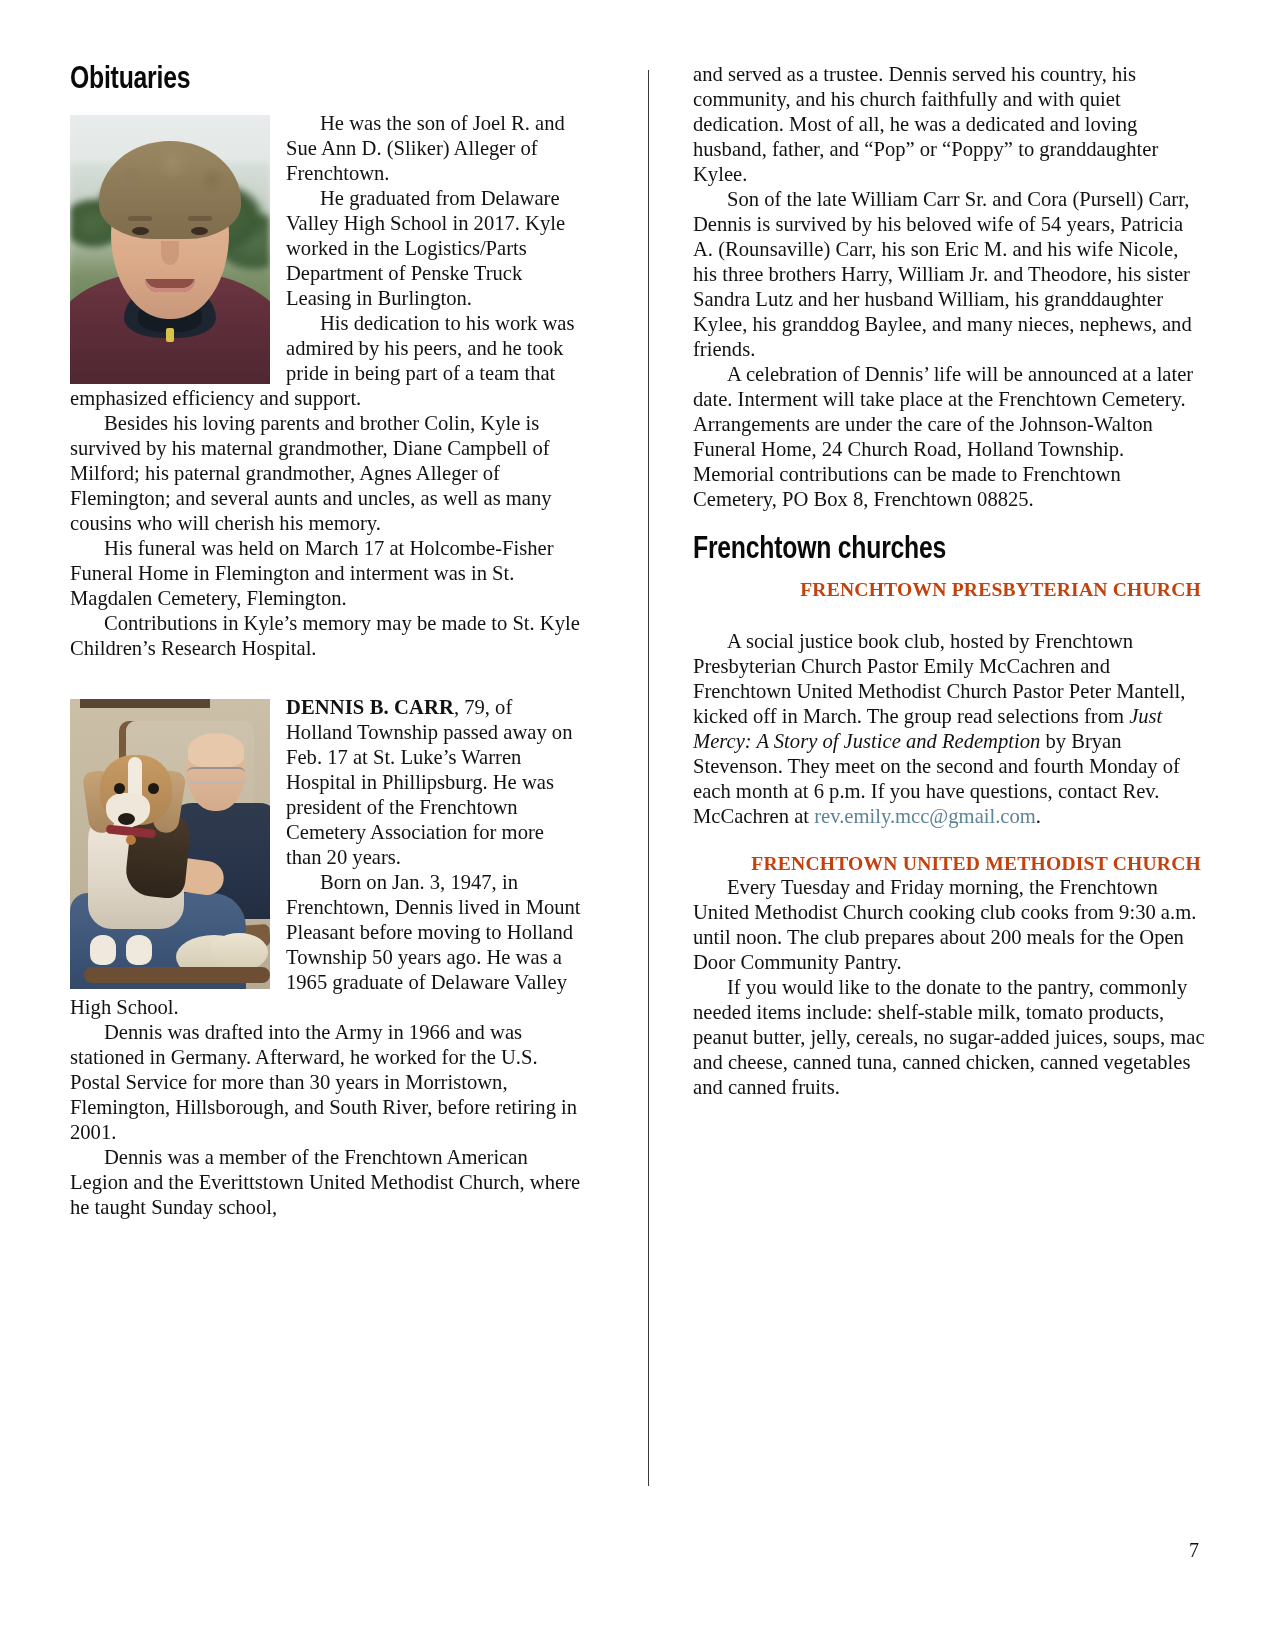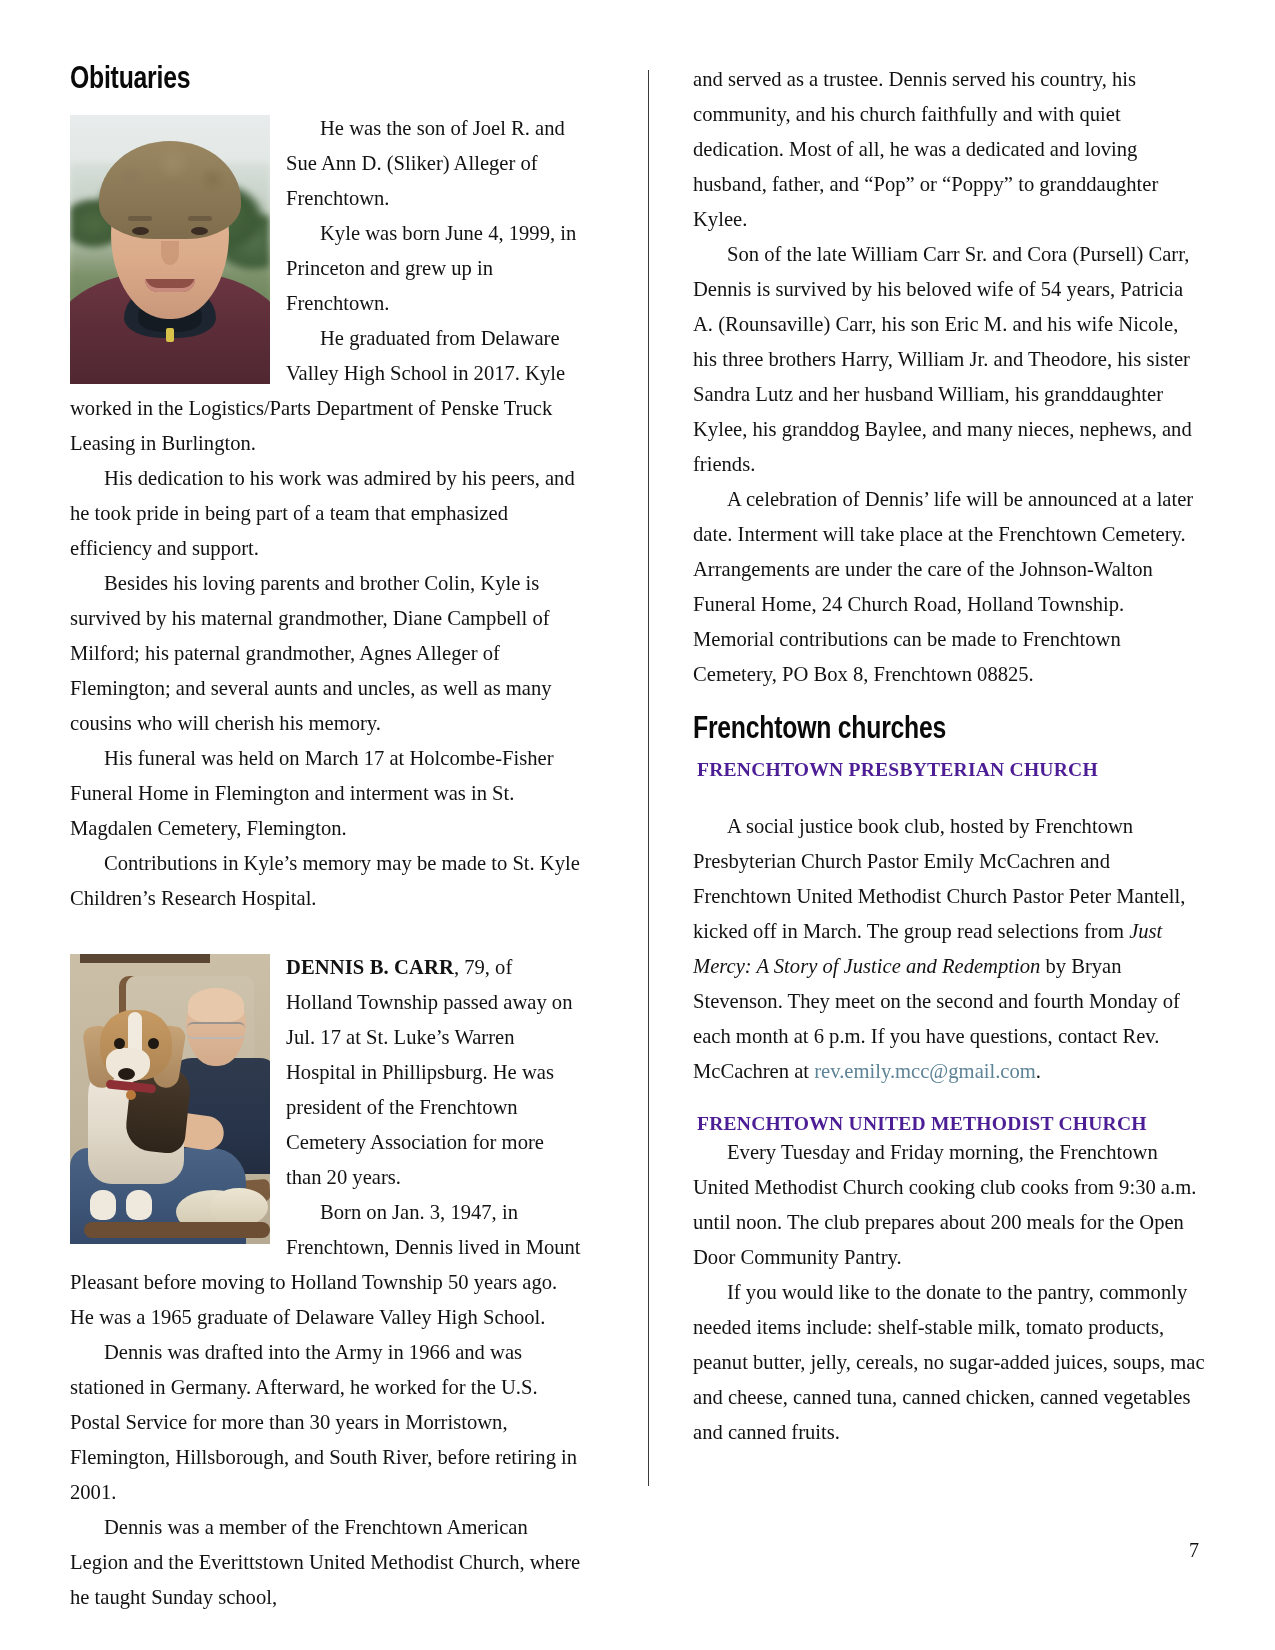--- a/index.html
+++ b/index.html
@@ -68,21 +68,21 @@
     white-space: nowrap;
   }
   .section-head.second {
     margin-top: 20px;
     margin-bottom: 14px;
   }
 
   
   .body-text {
     font-size: 20.6px;
-    line-height: 35px;
+    line-height: 25px;
     text-align: left;
     color: #121212;
     margin: 0;
     -webkit-font-smoothing: antialiased;
   }
   .body-text p {
     margin: 0;
     text-indent: 34px;
   }
   .body-text p.noindent { text-indent: 0; }
@@ -413,24 +413,24 @@
   }
   .d-dog-paw.l { left: 20px; }
   .d-dog-paw.r { left: 56px; }
 
   
   .church-head {
     font-family: "Liberation Serif", "DejaVu Serif", serif;
     font-weight: 700;
     font-size: 19.6px;
     letter-spacing: 0.2px;
-    text-align: left;
+    text-align: right;
     margin: 0;
     padding: 0 4px;
-    color: #4c1d95;
+    color: #c2410c;
   }
   .church-gap-before { margin-top: 24px; }
   .church-gap-after  { margin-bottom: 28px; }
   .church-gap-after2 { }
 
   .email-link {
     color: #5d8396;
     text-decoration: none;
   }
   .italic { font-style: italic; }
@@ -471,21 +471,20 @@
           <div class="k-brow l"></div>
           <div class="k-brow r"></div>
           <div class="k-eye l"></div>
           <div class="k-eye r"></div>
           <div class="k-nose"></div>
           <div class="k-mouth"></div>
         </div>
 
         <div class="body-text">
           <p>He was the son of Joel R. and Sue Ann D. (Sliker) Alleger of Frenchtown.</p>
-          <p>Kyle was born June 4, 1999, in Princeton and grew up in Frenchtown.</p>
           <p>He graduated from Delaware Valley High School in 2017. Kyle worked in the Logistics/Parts Department of Penske Truck Leasing in Burlington.</p>
           <p>His dedication to his work was admired by his peers, and he took pride in being part of a team that emphasized efficiency and support.</p>
           <p>Besides his loving parents and brother Colin, Kyle is survived by his maternal grandmother, Diane Campbell of Milford; his paternal grandmother, Agnes Alleger of Flemington; and several aunts and uncles, as well as many cousins who will cherish his memory.</p>
           <p>His funeral was held on March 17 at Holcombe-Fisher Funeral Home in Flemington and interment was in St. Magdalen Cemetery, Flemington.</p>
           <p>Contributions in Kyle’s memory may be made to St. Kyle Children’s Research Hospital.</p>
         </div>
       </div>
 
       <div class="obit-block">
 
@@ -514,21 +513,21 @@
           <div class="d-dog-blaze"></div>
           <div class="d-dog-snout"></div>
           <div class="d-dog-eye l"></div>
           <div class="d-dog-eye r"></div>
           <div class="d-dog-nose"></div>
           <div class="d-dog-collar"></div>
           <div class="d-dog-tag"></div>
         </div>
 
         <div class="body-text">
-          <p class="noindent"><span class="lead-name">DENNIS B. CARR</span><span>, 79, of Holland Township passed away on Jul. 17 at St. Luke’s Warren Hospital in Phillipsburg. He was president of the Frenchtown Cemetery Association for more than 20 years.</span></p>
+          <p class="noindent"><span class="lead-name">DENNIS B. CARR</span><span>, 79, of Holland Township passed away on Feb. 17 at St. Luke’s Warren Hospital in Phillipsburg. He was president of the Frenchtown Cemetery Association for more than 20 years.</span></p>
           <p>Born on Jan. 3, 1947, in Frenchtown, Dennis lived in Mount Pleasant before moving to Holland Township 50 years ago. He was a 1965 graduate of Delaware Valley High School.</p>
           <p>Dennis was drafted into the Army in 1966 and was stationed in Germany. Afterward, he worked for the U.S. Postal Service for more than 30 years in Morristown, Flemington, Hillsborough, and South River, before retiring in 2001.</p>
           <p>Dennis was a member of the Frenchtown American Legion and the Everittstown United Methodist Church, where he taught Sunday school,</p>
         </div>
       </div>
 
     </div>
 
     <div class="gutter">
       <div class="rule"></div>

